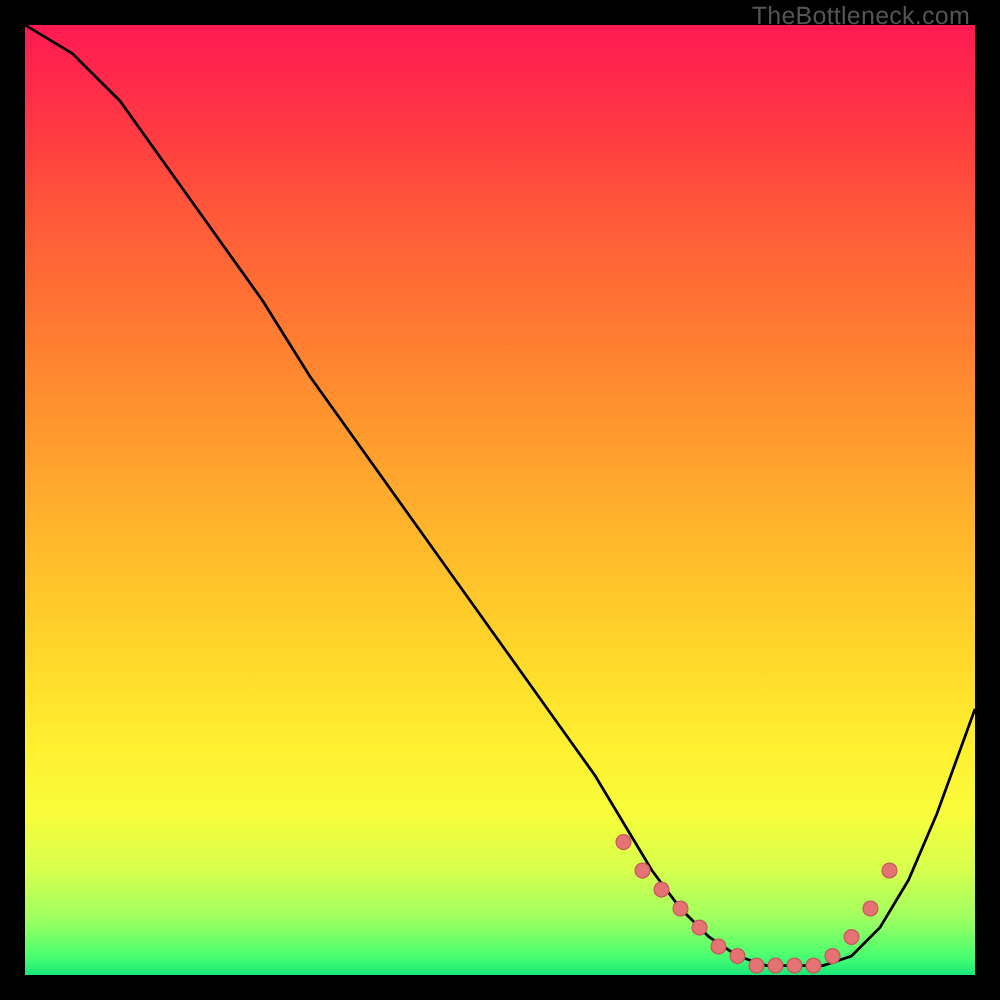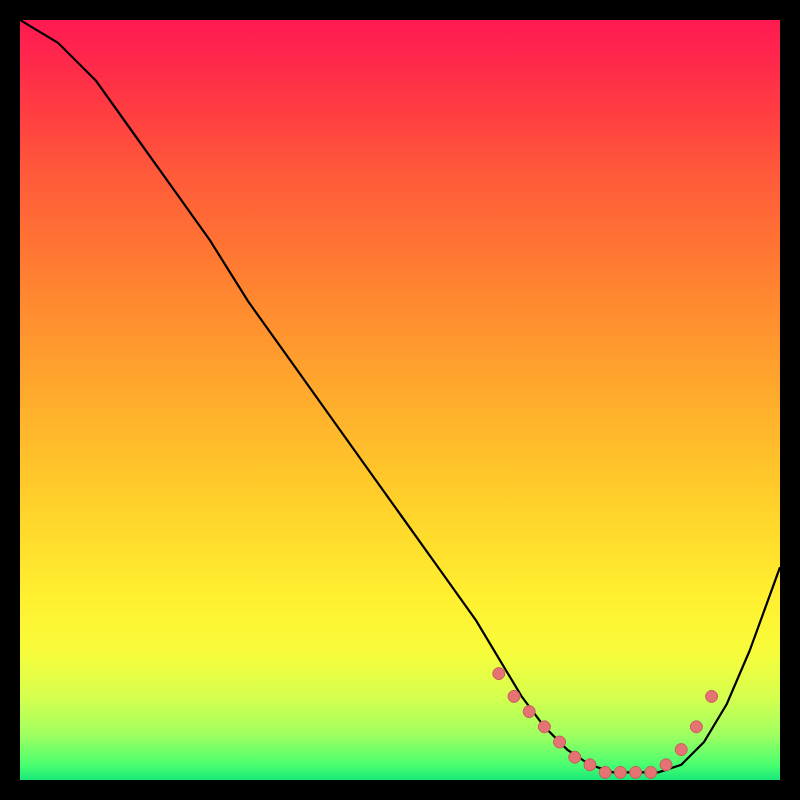--- a/index.html
+++ b/index.html
@@ -58,20 +58,21 @@
     left: 0;
     top: 0;
     width: 760px;
     height: 760px;
   }
 </style>
 </head>
 <body>
 
 <div class="frame">
+  <div class="watermark">TheBottleneck.com</div>
 
   <div class="plot">
     <svg class="curve" viewBox="0 0 760 760" preserveAspectRatio="none">
       <path fill="none" stroke="#000000" stroke-width="2.2" d="M0.0 0.0 L38.0 22.8 L76.0 60.8 L114.0 114.0 L152.0 167.2 L190.0 220.4 L228.0 281.2 L266.0 334.4 L304.0 387.6 L342.0 440.8 L380.0 494.0 L418.0 547.2 L456.0 600.4 L478.8 638.4 L501.6 676.4 L524.4 706.8 L547.2 729.6 L570.0 744.8 L592.8 752.4 L615.6 752.4 L638.4 752.4 L661.2 744.8 L684.0 722.0 L706.8 684.0 L729.6 630.8 L760.0 547.2"></path>
       <g>
           <circle cx="478.8" cy="653.6" r="6" fill="#e57373" stroke="#c85a5a" stroke-width="1"></circle>
           <circle cx="494.0" cy="676.4" r="6" fill="#e57373" stroke="#c85a5a" stroke-width="1"></circle>
           <circle cx="509.2" cy="691.6" r="6" fill="#e57373" stroke="#c85a5a" stroke-width="1"></circle>
           <circle cx="524.4" cy="706.8" r="6" fill="#e57373" stroke="#c85a5a" stroke-width="1"></circle>
           <circle cx="539.6" cy="722.0" r="6" fill="#e57373" stroke="#c85a5a" stroke-width="1"></circle>

